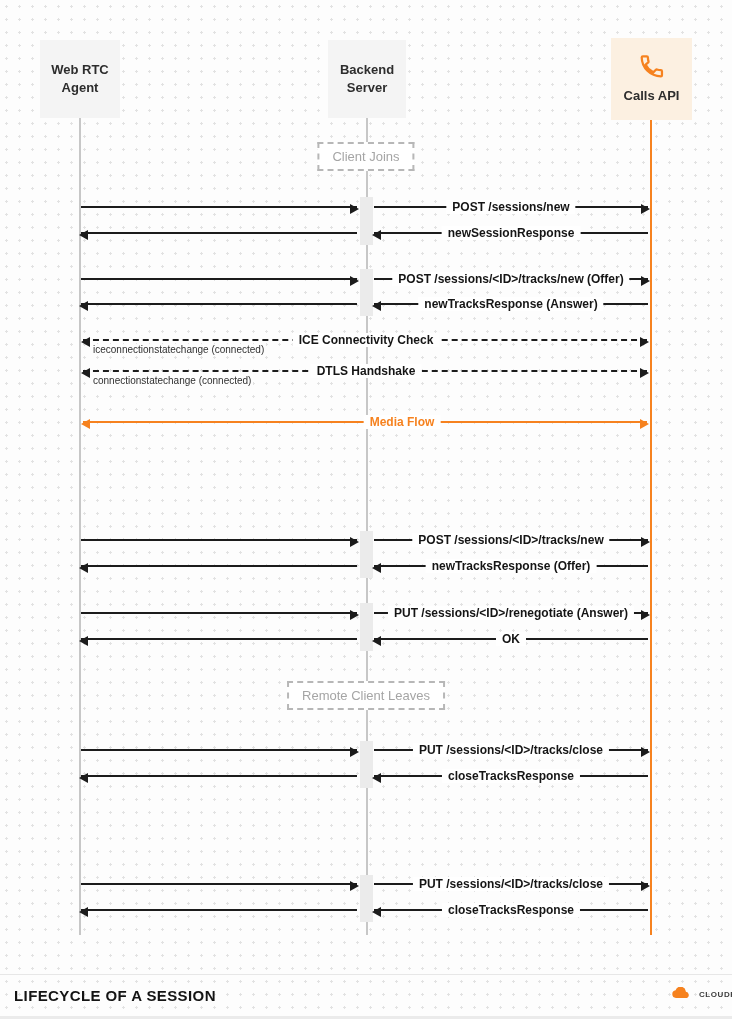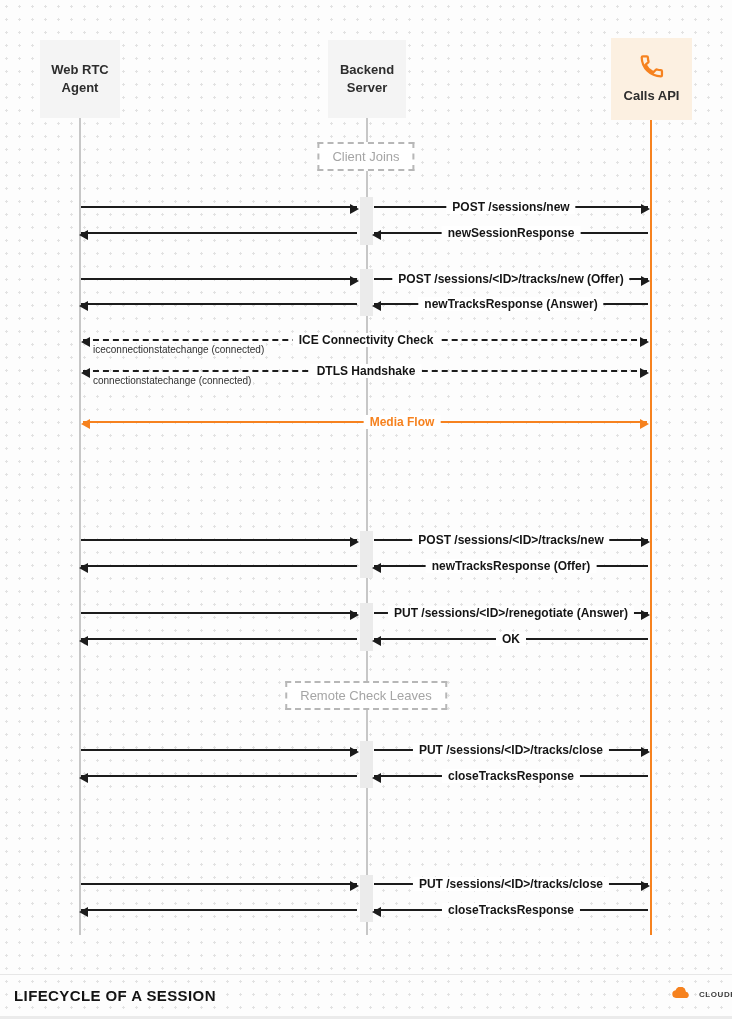--- a/index.html
+++ b/index.html
@@ -75,21 +75,21 @@
   <div class="actor peach" style="left:611px;top:38px;width:81px;height:82px">
     <span class="phone">
       <svg width="27" height="27" viewBox="0 0 24 24">
           <path fill="none" stroke="#f6821f" stroke-width="2" stroke-linejoin="round" d="M6.8 10.4a15 15 0 0 0 6.8 6.8l2.3-2.3a1 1 0 0 1 1-.24 11 11 0 0 0 3.4.55 1 1 0 0 1 1 1v3.5a1 1 0 0 1-1 1A17 17 0 0 1 3.3 4a1 1 0 0 1 1-1h3.5a1 1 0 0 1 1 1 11 11 0 0 0 .55 3.4 1 1 0 0 1-.25 1z"></path>
         </svg>
     </span>
     <span>Calls API</span>
   </div>
 
   <div class="phase" style="top:142px">Client Joins</div>
-  <div class="phase" style="top:681px">Remote Check Leaves</div>
+  <div class="phase" style="top:681px">Remote Client Leaves</div>
 
   <div class="msg" style="left:81px;top:206px;width:276px">
       <i class="he"></i>
     </div>
   <div class="msg" style="left:374px;top:206px;width:274px">
       <i class="he"></i>
     </div>
   <span class="mlabel" style="left:511px;top:207px">POST /sessions/new</span>
 
   <div class="msg" style="left:374px;top:232px;width:274px">

